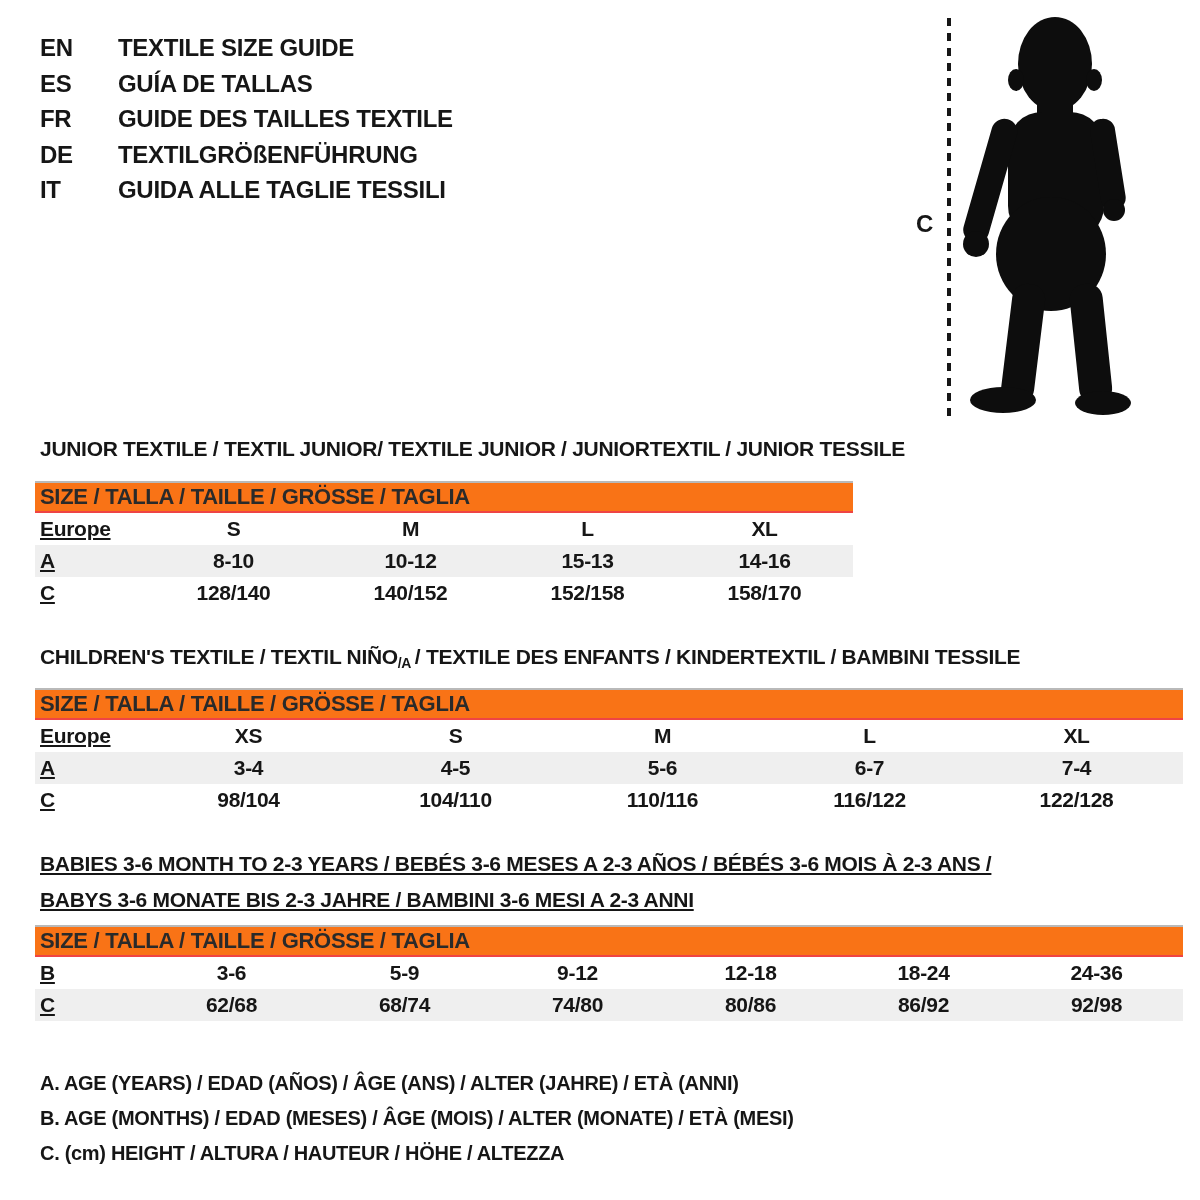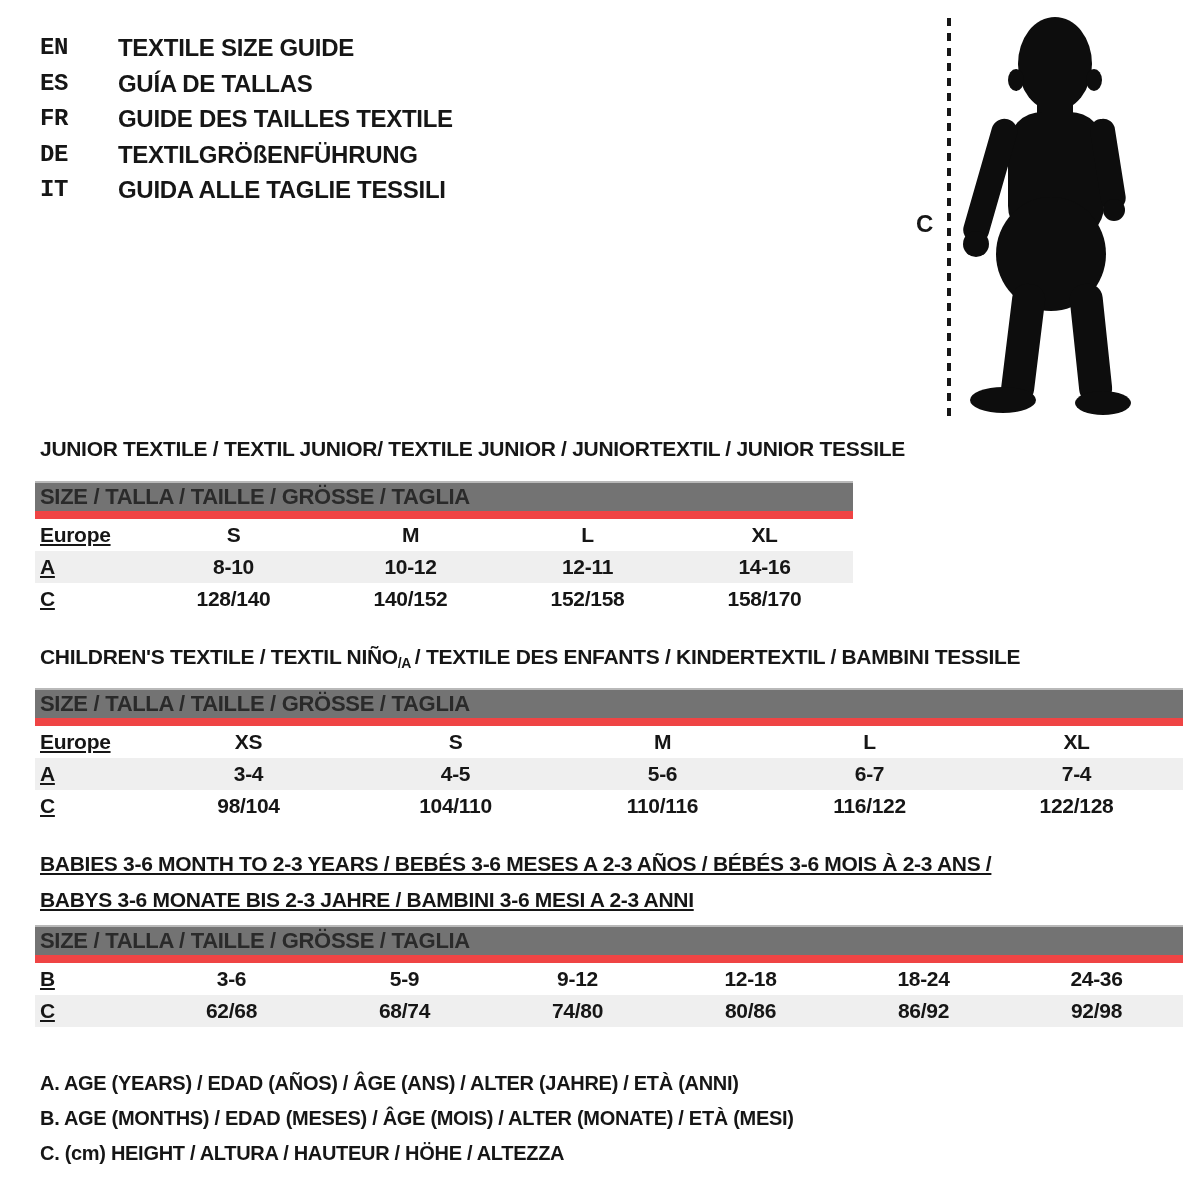--- a/index.html
+++ b/index.html
@@ -7,21 +7,21 @@
     width:1200px;height:1200px;background:#ffffff;
     font-family:"Liberation Sans","DejaVu Sans",sans-serif;
     font-weight:bold;color:#161616;letter-spacing:-0.3px;
     position:relative;overflow:hidden;
   }
   .page{position:absolute;inset:0;}
 
   
   .lang-block{position:absolute;left:40px;top:30px;font-size:24px;line-height:35.5px;}
   .lang-row{display:flex;}
-  .lang-code{width:78px;font-family:Liberation Mono, monospace;}
+  .lang-code{width:78px;}
 
   
   .measure-line{
     position:absolute;left:947px;top:18px;width:4px;height:398px;
     background:repeating-linear-gradient(to bottom,#161616 0 8px,transparent 8px 15px);
   }
   .measure-label{position:absolute;left:916px;top:210px;font-size:24px;}
   .silhouette{position:absolute;left:963px;top:16px;width:182px;height:404px;}
 
   
@@ -30,22 +30,22 @@
   .h-children{top:645px;}
   .h-babies{top:846px;line-height:36px;text-decoration:underline;}
   .heading-sub{font-size:14px;vertical-align:-4px;margin-right:4px;letter-spacing:-0.5px;}
 
   
   .tbl{position:absolute;left:35px;}
   .t1{top:481px;width:818px;}
   .t2{top:688px;width:1148px;}
   .t3{top:925px;width:1148px;}
   .band{
-    height:28px;line-height:28px;background:#737373;
-    border-top:2px solid #b9b9b9;border-bottom:8px solid #ef4444;
+    height:28px;line-height:28px;background:#f97316;
+    border-top:2px solid #b9b9b9;border-bottom:2px solid #ef4444;
     padding-left:5px;font-size:22px;color:#2a2a2a;
   }
   .row{display:flex;height:32px;line-height:32px;font-size:21px;}
   .row.alt{background:#efefef;}
   .lbl{width:110px;padding-left:5px;box-sizing:border-box;text-decoration:underline;}
   .cell{text-align:center;}
   .t1 .cell{width:177px;}
   .t2 .cell{width:207px;}
   .t3 .cell{width:173px;}
 
@@ -108,21 +108,21 @@
       <span class="lbl">Europe</span>
       <span class="cell">S</span>
       <span class="cell">M</span>
       <span class="cell">L</span>
       <span class="cell">XL</span>
     </div>
     <div class="row alt">
       <span class="lbl">A</span>
       <span class="cell">8-10</span>
       <span class="cell">10-12</span>
-      <span class="cell">12-11</span>
+      <span class="cell">15-13</span>
       <span class="cell">14-16</span>
     </div>
     <div class="row">
       <span class="lbl">C</span>
       <span class="cell">128/140</span>
       <span class="cell">140/152</span>
       <span class="cell">152/158</span>
       <span class="cell">158/170</span>
     </div>
   </div>

